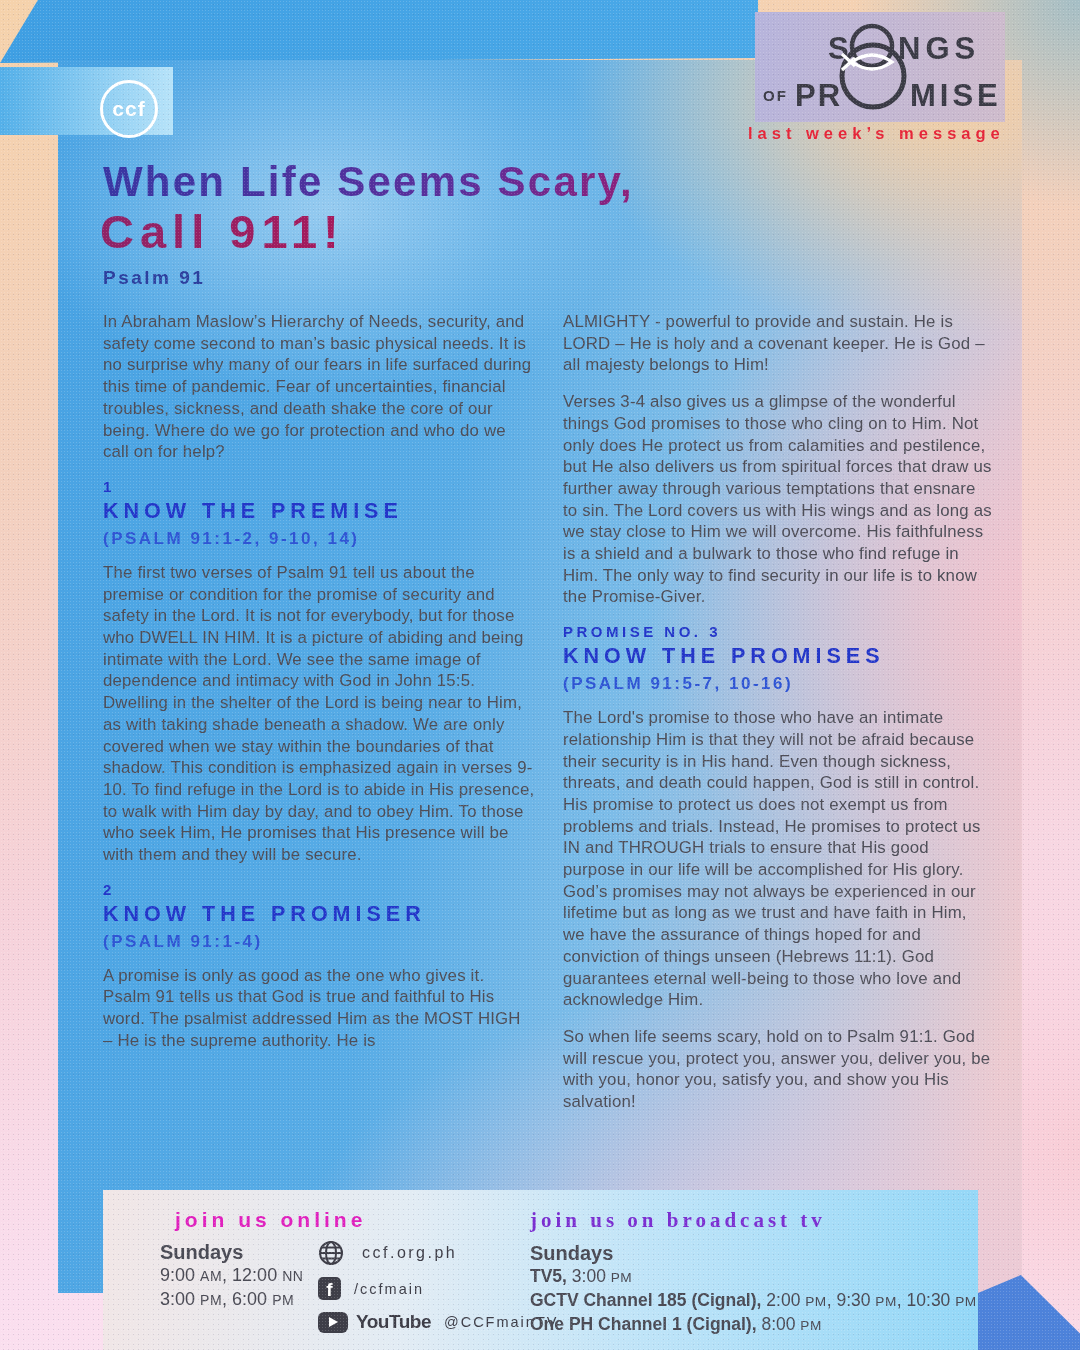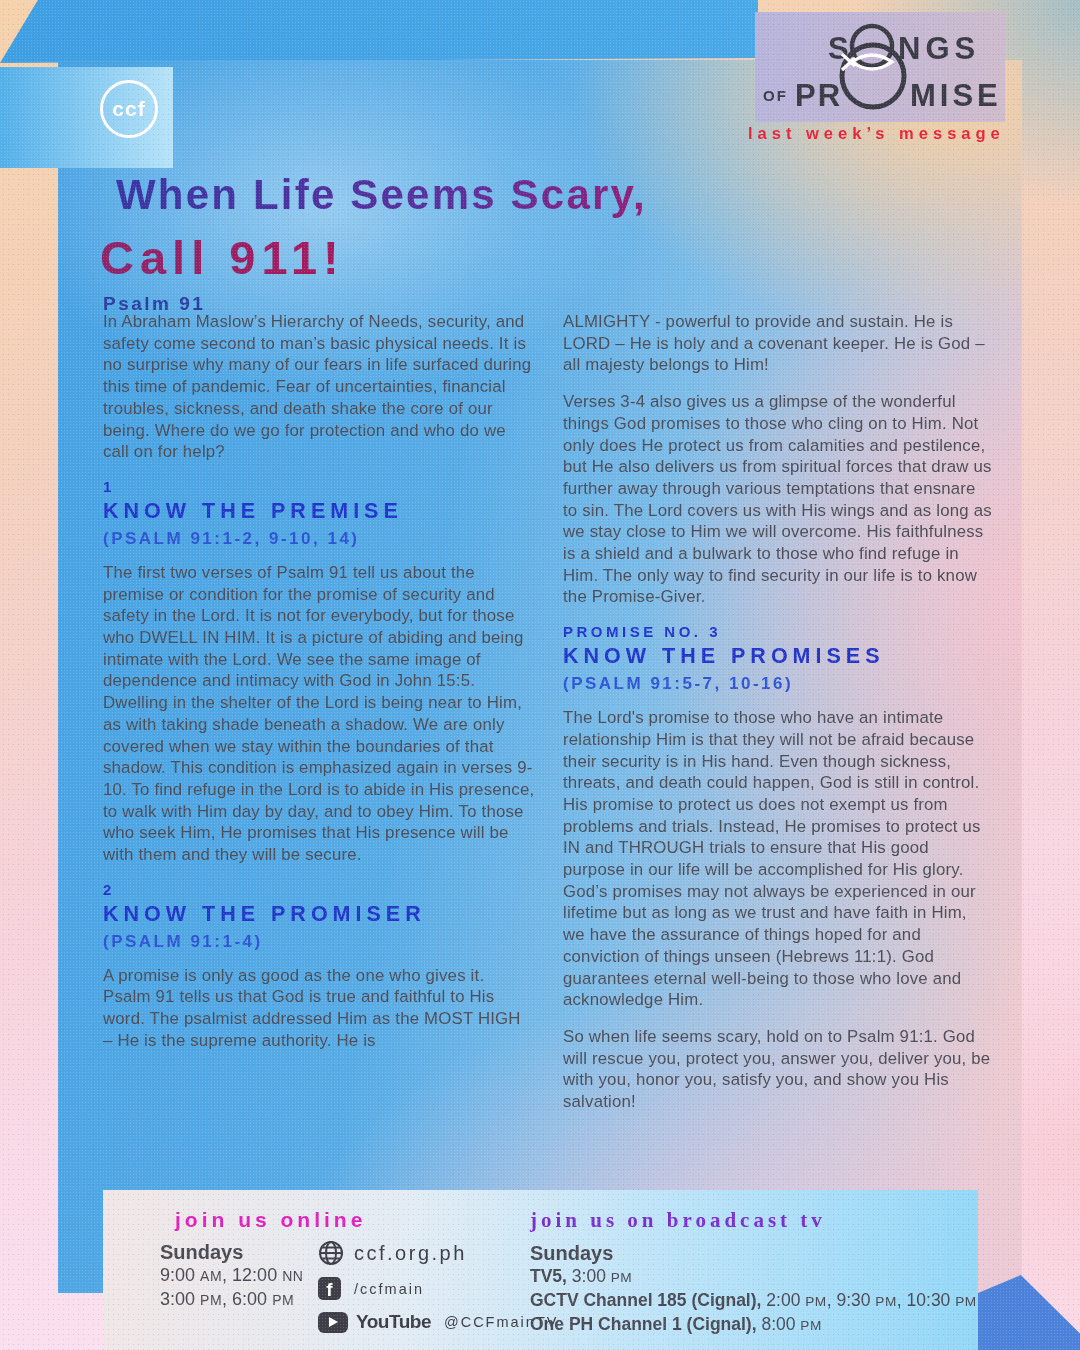--- a/index.html
+++ b/index.html
@@ -19,33 +19,33 @@
     background:#4d82da; clip-path:polygon(0 24%,42% 0,100% 78%,100% 100%,0 100%);}
   
   .card{position:absolute;left:58px;top:60px;width:964px;height:1233px;z-index:1;
     background:
       radial-gradient(ellipse 55% 28% at 92% 3%, rgba(248,207,160,.95) 0%, rgba(248,207,160,0) 70%),
       radial-gradient(ellipse 58% 42% at 103% 44%, rgba(244,196,206,.92) 0%, rgba(244,196,206,0) 72%),
       radial-gradient(ellipse 66% 36% at 72% 102%, rgba(235,203,223,.85) 0%, rgba(235,203,223,0) 75%),
       radial-gradient(ellipse 45% 22% at 28% 12%, rgba(172,214,243,.75) 0%, rgba(172,214,243,0) 70%),
       linear-gradient(100deg,#47a2e3 0%,#58ace6 40%,#7cbce8 58%,#b9c6dd 78%,#eccacf 95%);}
   
-  .ccf-band{position:absolute;left:0;top:67px;width:173px;height:101px;z-index:2;
+  .ccf-band{position:absolute;left:0;top:67px;width:173px;height:68px;z-index:2;
     background:linear-gradient(90deg,#54b0e9,#b7e3f9);}
   .ccf-logo{position:absolute;left:100px;top:13px;width:52px;height:52px;border:3px solid #fff;
     border-radius:50%;display:flex;align-items:center;justify-content:center;
     color:#fff;font-weight:bold;font-size:21px;letter-spacing:1px;}
   
   .sop-box{position:absolute;left:755px;top:12px;width:250px;height:110px;z-index:2;
     background:linear-gradient(100deg,#b6b4dc 0%,#c3b7d2 55%,#cfbccc 100%);}
   .lastweek{position:absolute;left:748px;top:124px;width:260px;z-index:3;
     color:#e62639;font-weight:bold;font-size:16.5px;letter-spacing:5px;}
   
   .title-block{position:absolute;left:100px;top:156px;width:700px;z-index:3;}
-  .title-line1{font-size:42px;font-weight:800;letter-spacing:2.2px;line-height:1.1;margin:16px;
+  .title-line1{font-size:42px;font-weight:800;letter-spacing:2.2px;line-height:1.1;margin:3px;
     background:linear-gradient(90deg,#3936a3 0%,#5c2f9b 52%,#a11a6d 86%,#b5125c 100%);
     -webkit-background-clip:text;background-clip:text;color:transparent;}
   .title-line2{font-size:47px;font-weight:800;letter-spacing:6px;line-height:1.0;margin:2px 0 0;
     background:linear-gradient(90deg,#8e2468 0%,#c40d4c 80%);
     -webkit-background-clip:text;background-clip:text;color:transparent;}
   .title-sub{font-size:19px;font-weight:bold;letter-spacing:2.5px;color:#2c3f9e;margin:12px 0 0 3px;}
   
   .col{position:absolute;top:311px;z-index:3;}
   .col-left{left:103px;width:432px;}
   .col-right{left:563px;width:430px;}
@@ -62,21 +62,21 @@
   .f-online .f-head{color:#e021be;margin-left:15px;}
   .f-broadcast{position:absolute;left:427px;top:18px;}
   .f-broadcast .f-head{color:#7b2fd1;font-family:Liberation Serif, serif;}
   .f-sundays{font-size:20px;font-weight:bold;color:#4b4b55;margin-top:9px;}
   .f-line{font-size:18px;color:#4b4b55;line-height:23px;}
   .f-broadcast .f-line{font-size:17.5px;line-height:22px;}
   .f-line .b{font-weight:bold;}
   .f-line .sc{font-size:.78em;letter-spacing:.5px;}
   .f-icons{position:absolute;left:215px;top:50px;}
   .icon-row{display:flex;align-items:center;margin-bottom:11px;}
-  .icon-row .txt{font-size:20px;letter-spacing:2.5px;color:#3e3e48;margin-left:10px;}
+  .icon-row .txt{font-size:16px;letter-spacing:2.5px;color:#3e3e48;margin-left:18px;}
   .icon-row .txt-sm{font-size:14.5px;letter-spacing:2px;color:#3e3e48;margin-left:13px;}
   .fb-icon{width:23px;height:23px;background:#3e3e48;border-radius:5px;color:#fff;
     display:flex;align-items:flex-end;justify-content:center;font-weight:bold;font-size:19px;
     line-height:21px;overflow:hidden;}
   .yt-icon{width:30px;height:21px;background:#3e3e48;border-radius:6px;position:relative;}
   .yt-icon::after{content:"";position:absolute;left:11px;top:5px;border-left:9px solid #fff;
     border-top:5.5px solid transparent;border-bottom:5.5px solid transparent;}
   .yt-word{font-size:19px;font-weight:bold;color:#3e3e48;margin-left:8px;letter-spacing:-0.5px;}
   
   .grain{position:absolute;inset:0;z-index:50;pointer-events:none;opacity:.18;

